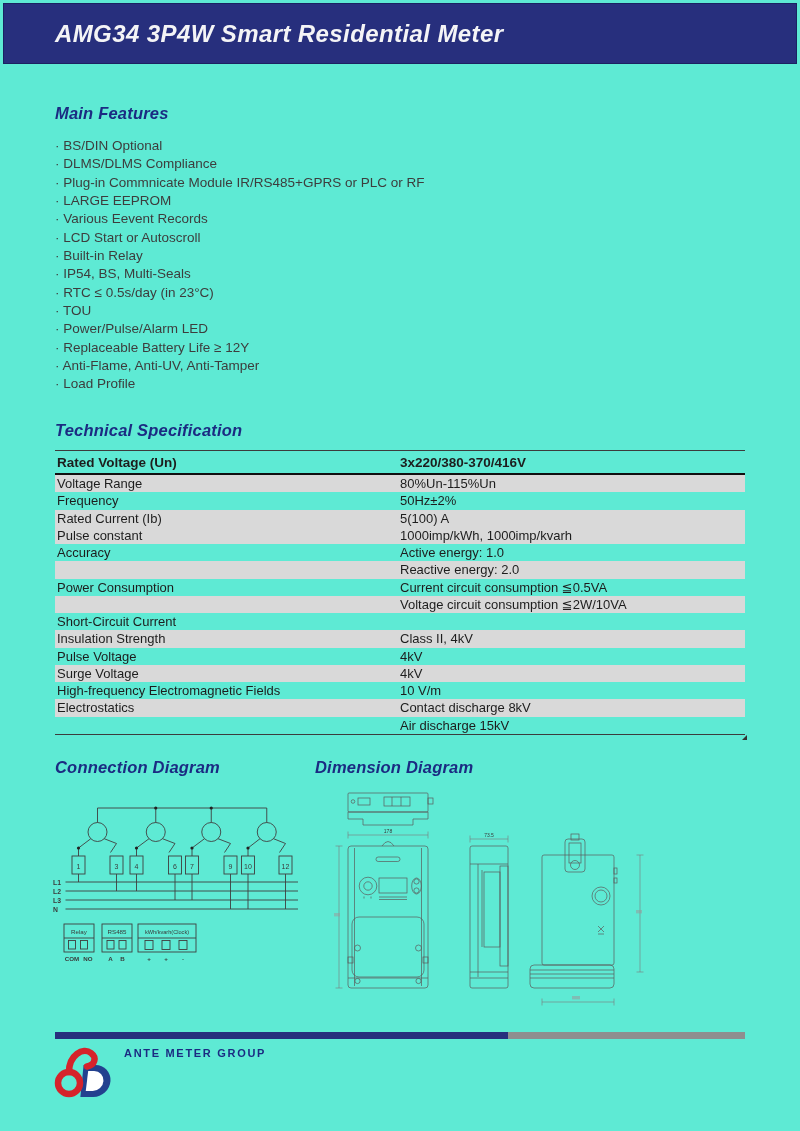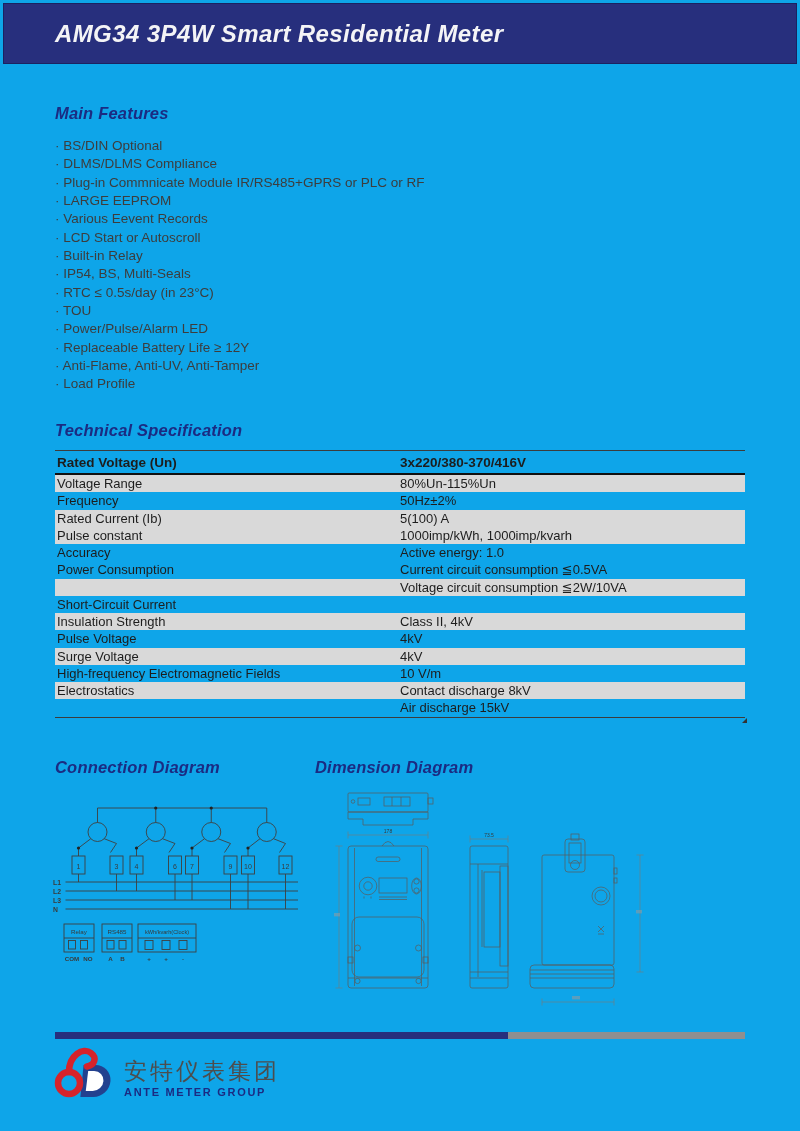--- a/index.html
+++ b/index.html
@@ -1,16 +1,16 @@
 <!DOCTYPE html>
 <html><head>
 <meta charset="utf-8">
 <style>
   html,body{margin:0;padding:0;background:#fff;}
-  .page{position:relative;width:800px;height:1131px;background:#0ea5e9;overflow:hidden;
+  .page{position:relative;width:800px;height:1131px;background:#5eead4;overflow:hidden;
         font-family:"Liberation Sans","DejaVu Sans",sans-serif;}
 
   
   .band{position:absolute;left:3px;top:3px;width:792px;height:59px;
         background:#272f7d;border:1px solid #1b2261;}
   .band .title{margin:0;padding-left:51px;line-height:59px;font-size:24px;
         font-style:italic;font-weight:bold;color:#f4f4f6;letter-spacing:.4px;}
 
   
   .sec-heading{position:absolute;font-size:16.5px;font-weight:bold;font-style:italic;
@@ -98,20 +98,24 @@
           <span class="tparam">Rated Current (Ib)</span>
           <span class="tvalue">5(100) A</span>
         </div>
         <div class="trow shaded">
           <span class="tparam">Pulse constant</span>
           <span class="tvalue">1000imp/kWh, 1000imp/kvarh</span>
         </div>
         <div class="trow">
           <span class="tparam">Accuracy</span>
           <span class="tvalue">Active energy: 1.0</span>
+        </div>
+        <div class="trow shaded">
+          <span class="tparam"></span>
+          <span class="tvalue">Reactive energy: 2.0</span>
         </div>
         <div class="trow">
           <span class="tparam">Power Consumption</span>
           <span class="tvalue">Current circuit consumption ≦0.5VA</span>
         </div>
         <div class="trow shaded">
           <span class="tparam"></span>
           <span class="tvalue">Voltage circuit consumption ≦2W/10VA</span>
         </div>
         <div class="trow">
@@ -348,18 +352,17 @@
   </div>
 
   <div class="logo">
     <svg width="64" height="56" viewBox="0 0 64 56">
       <path d="M32 20 L44 20 A16 16 0 0 1 44 52 L31 52 Z" fill="#23418f" transform="skewX(-4)"></path>
       <path d="M37 26 L43 26 A10 10 0 0 1 43 46 L36 46 Z" fill="#ffffff" transform="skewX(-4)"></path>
       <circle cx="16" cy="38" r="11" fill="none" stroke="#d6232b" stroke-width="6.5"></circle>
       <path d="M16 27 C 16 10 30 2 38 8 C 44 12.5 42 20 34 21.5" fill="none" stroke="#d6232b" stroke-width="6.5" stroke-linecap="round"></path>
     </svg>
     <div class="logo-text">
-      <div class="logo-cn">安特仪表集团</div>
       <div class="logo-en">ANTE METER GROUP</div>
     </div>
   </div>
 
 </div>
 
 </body></html>

